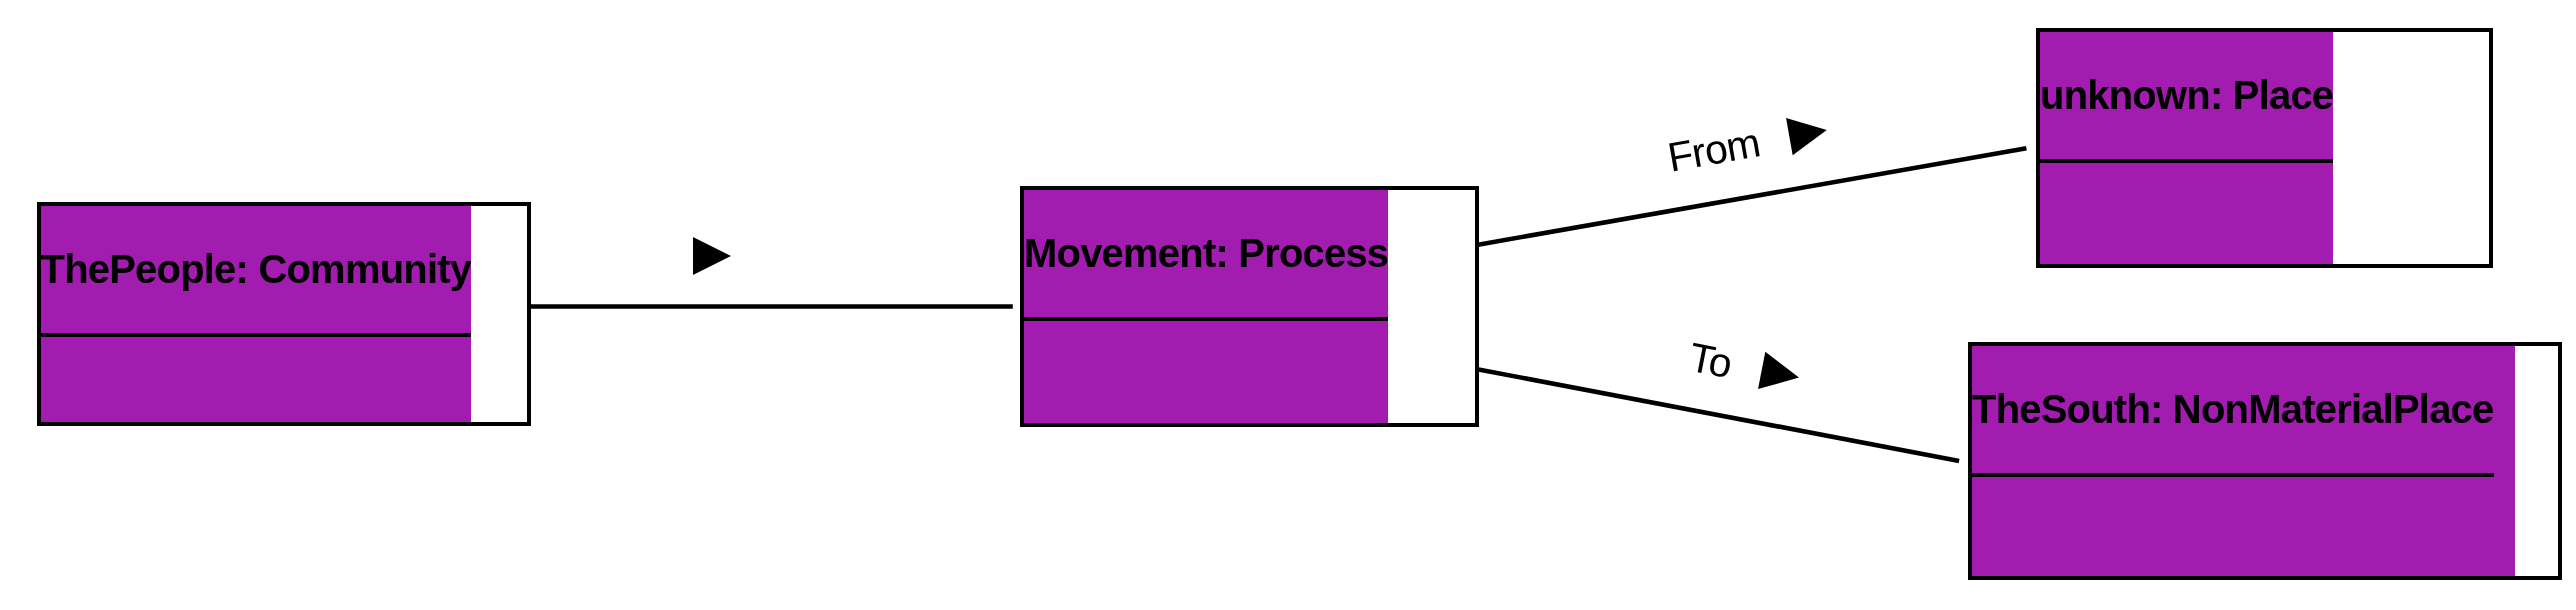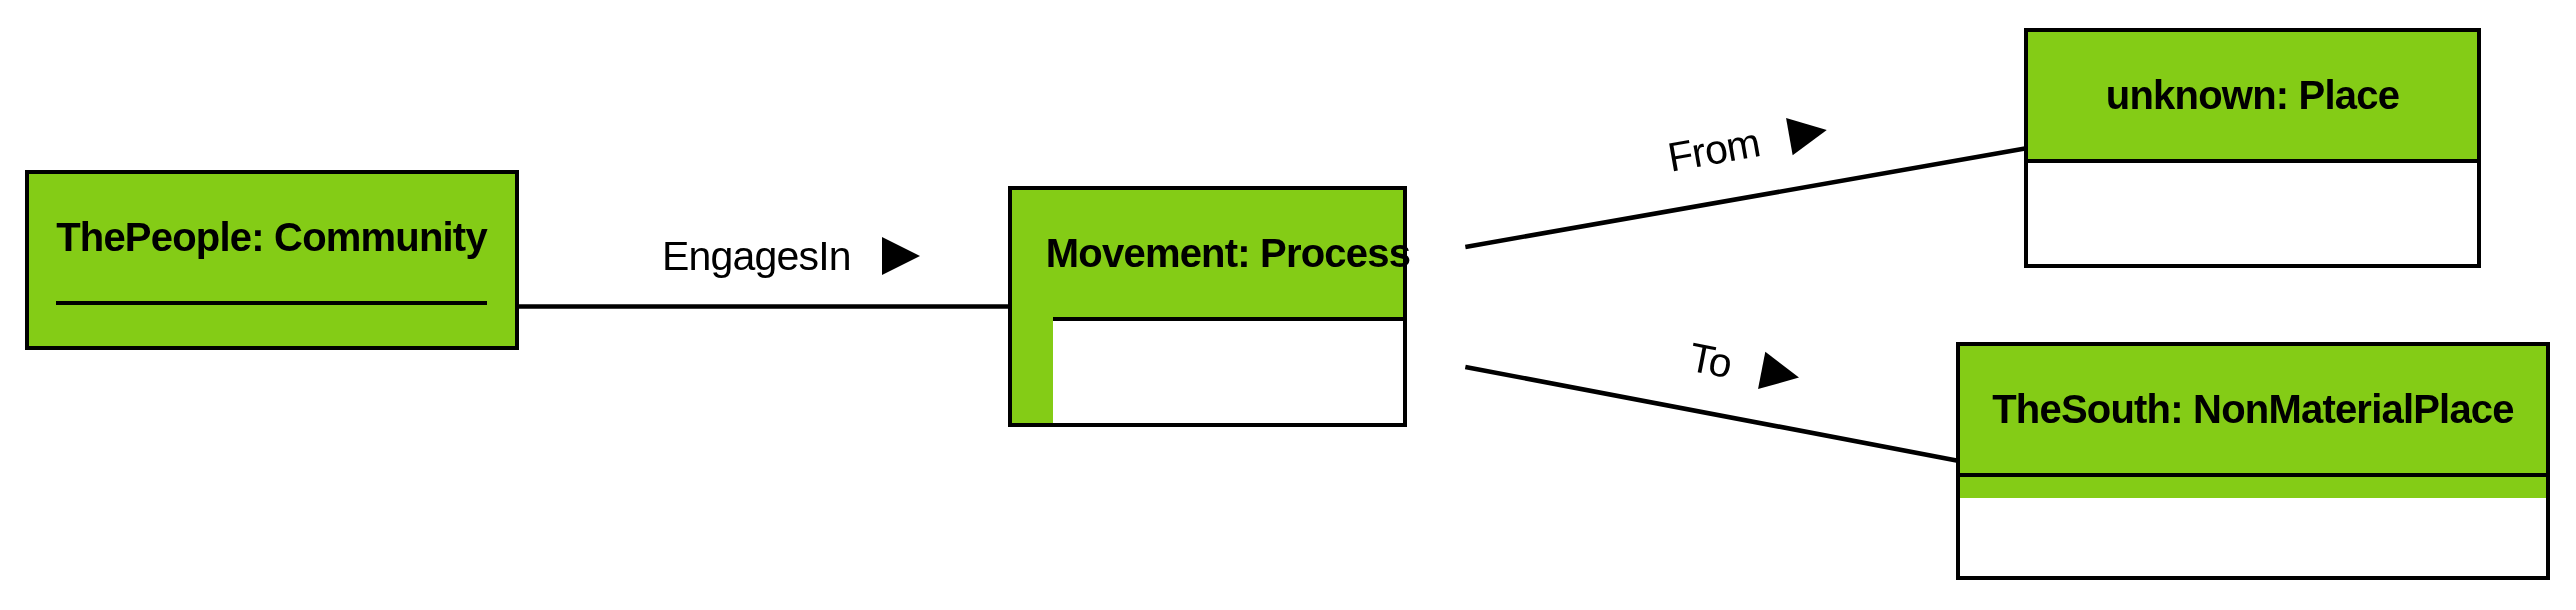--- a/index.html
+++ b/index.html
@@ -16,39 +16,40 @@
 
   #edge-layer {
     position: absolute;
     left: 0; top: 0;
     width: 2576px; height: 610px;
   }
 
   .uml-node {
     position: absolute;
     border: 4.6px solid #000;
-    background: #84cc16;
+    background: #a21caf;
     display: flex;
-    flex-direction: column;
+    flex-direction: row;
+    margin-left: 12px;
   }
   .uml-node .node-title {
     height: 131px;
     border-bottom: 4.6px solid #000;
     display: flex;
     align-items: center;
     justify-content: center;
     font-weight: 700;
     font-size: 40px;
     letter-spacing: -0.8px;
     white-space: nowrap;
   }
   .uml-node .node-attrs { flex: 1; background: #ffffff; }
 
-  #node-people   { left: 24.5px;   top: 170px; width: 494px; height: 180px; align-items: center; }
-  #node-movement { left: 1008px; top: 186px; width: 399px; height: 241px; padding-left: 41px; }
+  #node-people   { left: 24.5px;   top: 202px; width: 494px; height: 224px; }
+  #node-movement { left: 1008px; top: 186px; width: 459px; height: 241px; }
   #node-unknown  { left: 2024px; top: 27.5px;  width: 457px; height: 240px; }
   #node-south    { left: 1956px; top: 342px; width: 594px; height: 238px; gap: 21px; }
 
   .edge-label {
     position: absolute;
     display: flex;
     align-items: center;
     height: 46px;
     font-size: 41px;
     letter-spacing: -0.8px;
@@ -91,21 +92,20 @@
     <div class="node-title">unknown: Place</div>
     <div class="node-attrs"></div>
   </div>
 
   <div class="uml-node" id="node-south">
     <div class="node-title">TheSouth: NonMaterialPlace</div>
     <div class="node-attrs"></div>
   </div>
 
   <div class="edge-label" id="label-engagesin">
-    <span class="edge-label-text">EngagesIn</span>
     <span class="arrow-icon"></span>
   </div>
 
   <div class="edge-label" id="label-from">
     <span class="edge-label-text">From</span>
     <span class="arrow-icon"></span>
   </div>
 
   <div class="edge-label" id="label-to">
     <span class="edge-label-text">To</span>

